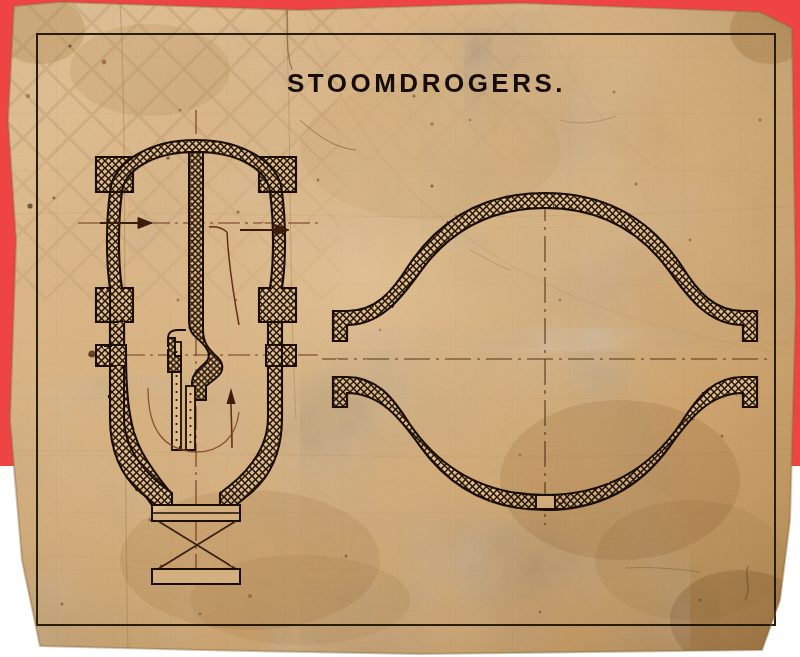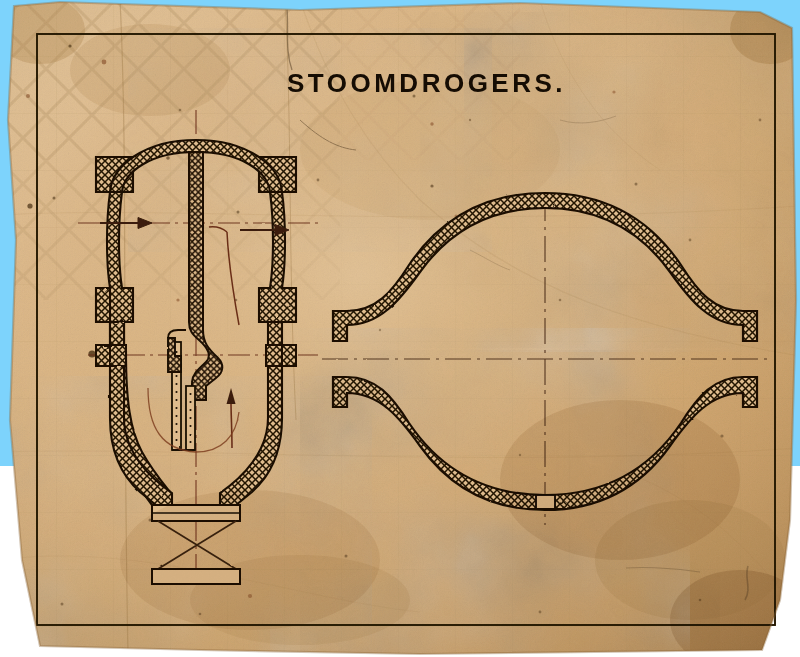--- a/index.html
+++ b/index.html
@@ -1,19 +1,19 @@
 <!DOCTYPE html>
 <html><head>
 <meta charset="utf-8">
 <title>Stoomdrogers</title>
 <style>
   html,body{margin:0;padding:0;background:#ffffff;}
   body{width:800px;height:657px;overflow:hidden;
        font-family:"Liberation Sans","DejaVu Sans",sans-serif;}
-  #sheet{position:relative;width:800px;height:466px;background:#7dd3fc;}
+  #sheet{position:relative;width:800px;height:466px;background:#ef4444;}
   svg{display:block;}
   .ttl{font-family:"Liberation Sans","DejaVu Sans",sans-serif;
        font-weight:700;letter-spacing:3.5px;}
 </style>
 </head>
 <body>
 
 <div id="sheet">
 <svg width="800" height="657" viewBox="0 0 800 657">
   <defs>

